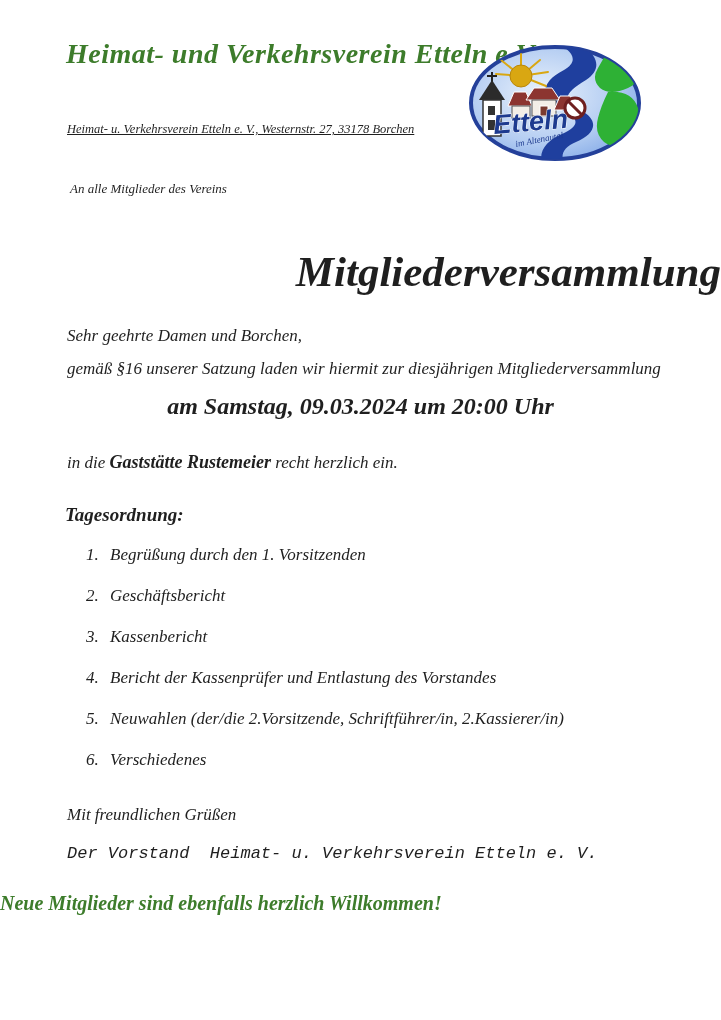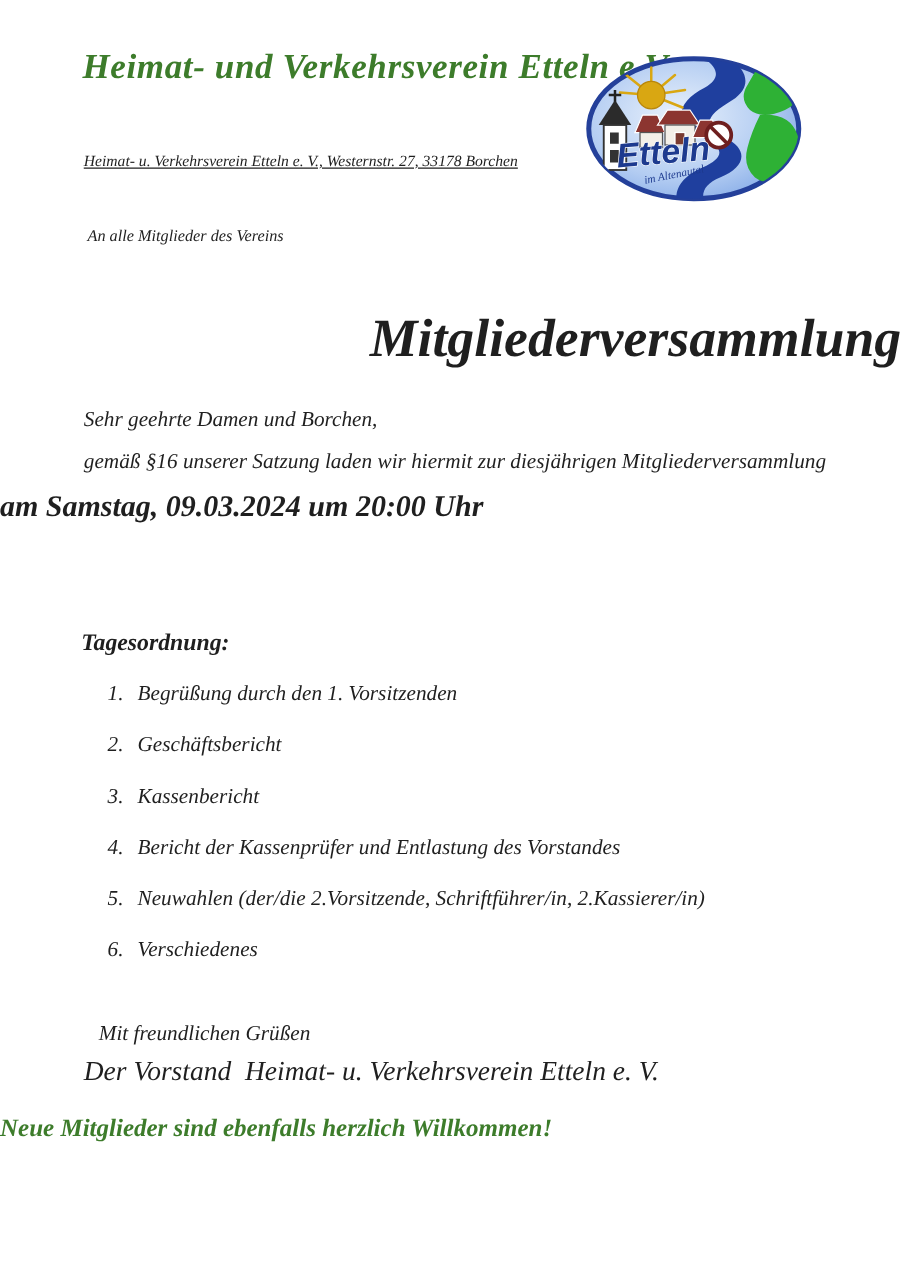--- a/index.html
+++ b/index.html
@@ -86,20 +86,21 @@
     margin: 0;
     font-size: 17px;
     white-space: nowrap;
   }
   .datetime {
     position: absolute;
     left: 0;
     top: 393px;
     width: 100%;
     margin: 0;
+    text-align: center;
     font-size: 24px;
     font-weight: 700;
     white-space: nowrap;
   }
   .location {
     position: absolute;
     left: 67px;
     top: 452px;
     margin: 0;
     font-size: 17px;
@@ -134,31 +135,32 @@
     white-space: nowrap;
   }
   .agenda .num {
     width: 24px;
     flex: 0 0 24px;
   }
   .closing {
     position: absolute;
     left: 67px;
     top: 805px;
-    margin: 12px;
+    margin: 0;
     font-size: 17px;
     white-space: nowrap;
   }
   .signature {
     position: absolute;
     left: 67px;
     top: 844px;
     margin: 0;
-    font-size: 22px;
+    font-size: 17px;
     white-space: pre;
+    font-family: Liberation Mono, monospace;
   }
   .footer-highlight {
     position: absolute;
     left: 0;
     top: 892px;
     width: 100%;
     margin: 0;
     font-size: 20px;
     font-weight: 700;
     color: var(--green, #3d7c2b);
@@ -249,20 +251,21 @@
 
   <div class="recipient">An alle Mitglieder des Vereins</div>
 
   <h2 class="doc-title">Mitgliederversammlung</h2>
 
   <p class="salutation">Sehr geehrte Damen und Borchen,</p>
   <p class="intro">gemäß §16 unserer Satzung laden wir hiermit zur diesjährigen Mitgliederversammlung</p>
 
   <p class="datetime">am Samstag, 09.03.2024 um 20:00 Uhr</p>
 
+  <p class="location"><span>in die </span><span class="loc-bold">Gaststätte Rustemeier</span><span> recht herzlich ein.</span></p>
 
   <h3 class="agenda-title">Tagesordnung:</h3>
 
   <ol class="agenda">
       <li>
         <span class="num">1.</span>
         <span class="txt">Begrüßung durch den 1. Vorsitzenden</span>
       </li>
       <li>
         <span class="num">2.</span>

